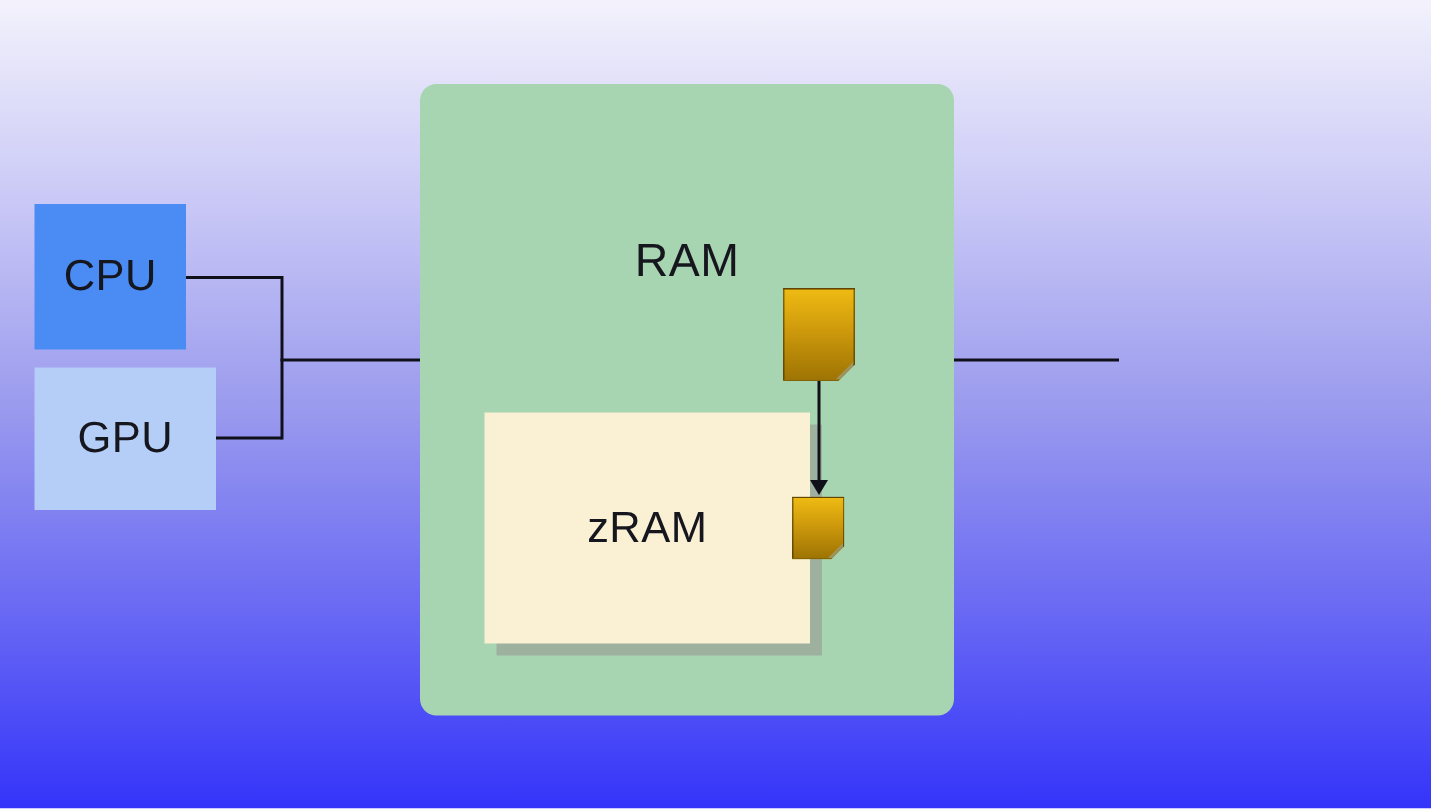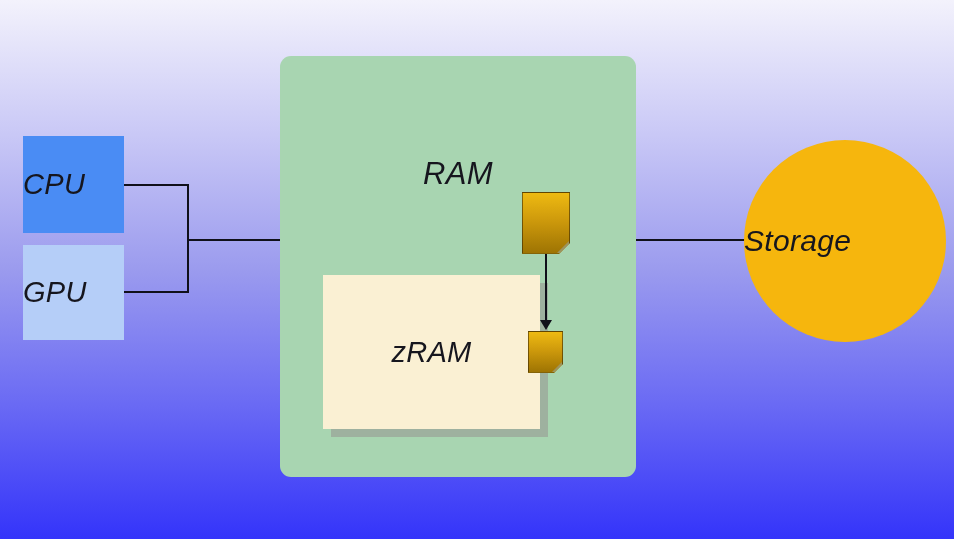--- a/index.html
+++ b/index.html
@@ -14,23 +14,23 @@
 
   
   .line { position:absolute; background:#10101A; }
   .line-cpu   { left:124px; top:184px; width:64px;  height:2px; }
   .line-gpu   { left:124px; top:291px; width:64px;  height:2px; }
   .line-vert  { left:187px; top:184px; width:2px;   height:109px; }
   .line-bus-l { left:187px; top:239px; width:93px;  height:2px; }
   .line-bus-r { left:636px; top:239px; width:110px; height:2px; }
 
   
-  .node { position:absolute; display:flex; align-items:center; justify-content:flex-start;font-style:italic; }
+  .node { position:absolute; display:flex; align-items:center; justify-content:center; }
   .cpu { left:23px; top:136px; width:101px; height:97px; font-size:29px; }
-  .gpu { left:23px; top:245px; width:101px; height:95px; font-size:29px; }
+  .gpu { left:23px; top:245px; width:121px; height:95px; font-size:29px; }
   .ram { left:280px; top:56px; width:356px; height:421px;border-radius:11px; }
   .ram-title { position:absolute; top:100px; left:0; width:100%; text-align:center; font-size:31px; }
   .zram {
     position:absolute; left:43px; top:219px; width:217px; height:154px;
     display:flex; align-items:center; justify-content:center;
     font-size:29px; box-shadow:8px 8px 0 #9EB19F; z-index:1;
   }
   .storage {
     left:744px; top:140px; width:202px; height:202px;
     border-radius:50%; font-size:30px;
@@ -92,17 +92,14 @@
 
     <div class="zram" style="background-color: rgb(250, 240, 211);">
       <span class="label">zRAM</span>
 
       <div class="page page-small">
         <div class="fold fold-small"></div>
       </div>
     </div>
   </div>
 
-  <div class="node storage" style="background-color: rgb(246, 182, 13);">
-    <span class="label">Storage</span>
-  </div>
 
 </div>
 
 </body></html>

